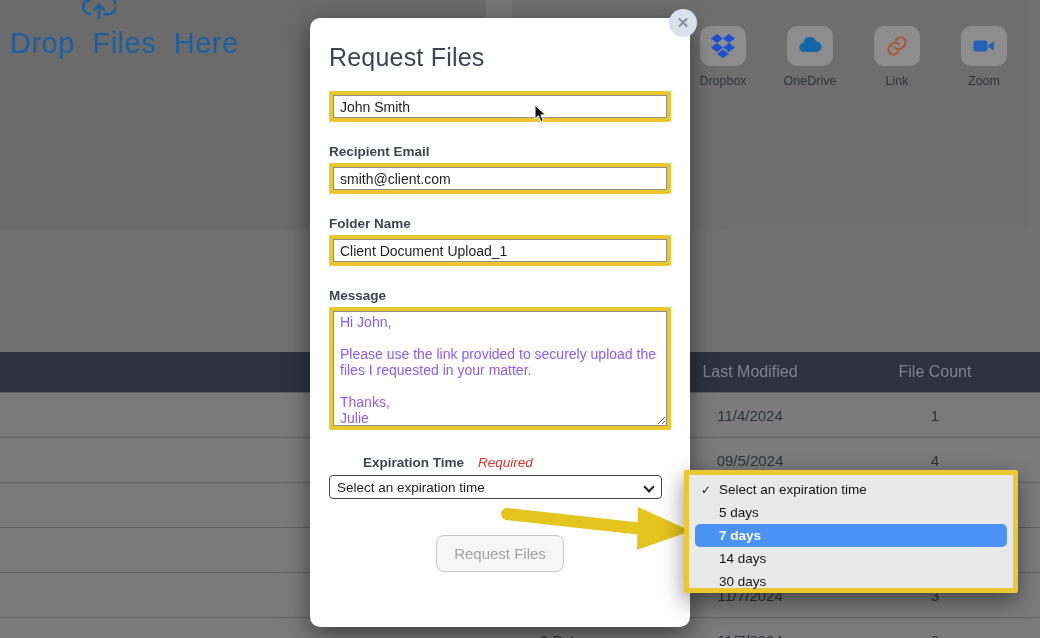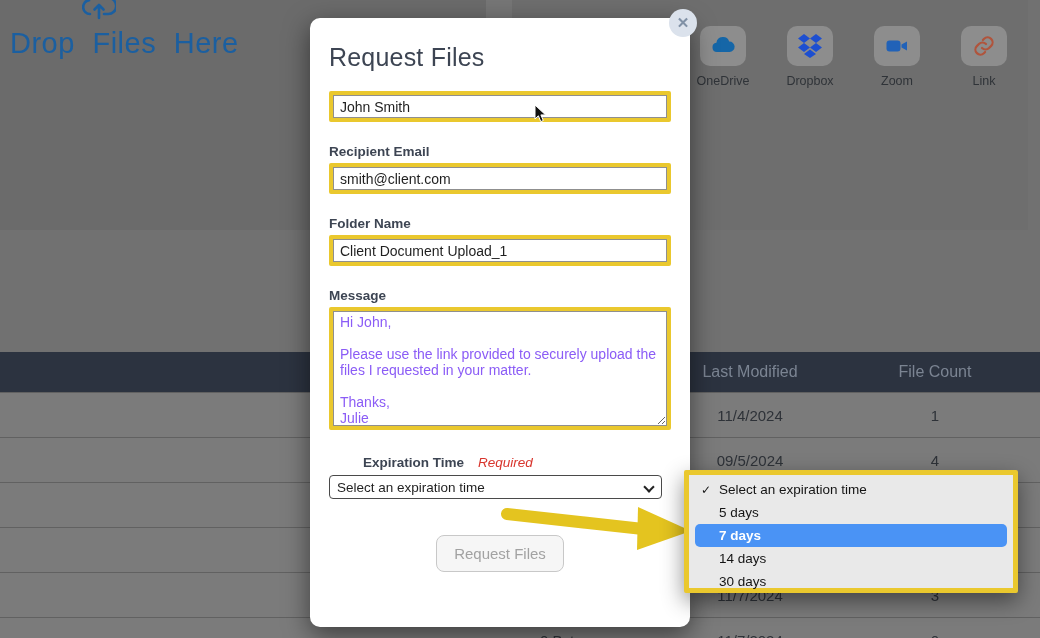--- a/index.html
+++ b/index.html
@@ -94,55 +94,55 @@
         </svg>
         <div class="drop-text">Drop Files Here</div>
       </div>
       <div class="panel-gap"></div>
       <div class="panel-right"></div>
     </div>
 
     <div class="services">
       <div class="service">
         <div class="tile">
-          <svg width="26" height="22" viewBox="0 0 26 22">
-            <path d="M7 17 a4.6 4.6 0 0 1 -0.6 -9.15 a6.6 6.6 0 0 1 12.8 -1.4 A5 5 0 0 1 19.5 17 z" fill="#1566a7"></path>
-          </svg>
-        </div>
-        <div class="svc-label">OneDrive</div>
-      </div>
-      <div class="service">
-        <div class="tile">
           <svg width="24" height="24" viewBox="0 0 24 24" fill="#1d4fd0">
             <polygon points="6,0 12,4.5 6,9 0,4.5"></polygon>
             <polygon points="18,0 24,4.5 18,9 12,4.5"></polygon>
             <polygon points="6,9 12,13.5 6,18 0,13.5"></polygon>
             <polygon points="18,9 24,13.5 18,18 12,13.5"></polygon>
             <polygon points="12,15.5 18,20 12,24 6,20"></polygon>
           </svg>
         </div>
         <div class="svc-label">Dropbox</div>
       </div>
       <div class="service">
         <div class="tile">
+          <svg width="26" height="22" viewBox="0 0 26 22">
+            <path d="M7 17 a4.6 4.6 0 0 1 -0.6 -9.15 a6.6 6.6 0 0 1 12.8 -1.4 A5 5 0 0 1 19.5 17 z" fill="#1566a7"></path>
+          </svg>
+        </div>
+        <div class="svc-label">OneDrive</div>
+      </div>
+      <div class="service">
+        <div class="tile">
+          <svg width="24" height="24" viewBox="0 0 24 24" fill="none" stroke="#b0543c" stroke-width="2.2" stroke-linecap="round" stroke-linejoin="round">
+            <path d="M10 14 a5 5 0 0 0 7.07 0 l2.1-2.1 a5 5 0 0 0-7.07-7.07 l-1.2 1.2"></path>
+            <path d="M14 10 a5 5 0 0 0-7.07 0 l-2.1 2.1 a5 5 0 0 0 7.07 7.07 l1.2-1.2"></path>
+          </svg>
+        </div>
+        <div class="svc-label">Link</div>
+      </div>
+      <div class="service">
+        <div class="tile">
           <svg width="24" height="24" viewBox="0 0 24 24" fill="#2162b8">
             <rect x="1.5" y="6.5" width="14" height="11" rx="3"></rect>
             <polygon points="16.5,10.5 22,7.5 22,16.5 16.5,13.5"></polygon>
           </svg>
         </div>
         <div class="svc-label">Zoom</div>
-      </div>
-      <div class="service">
-        <div class="tile">
-          <svg width="24" height="24" viewBox="0 0 24 24" fill="none" stroke="#b0543c" stroke-width="2.2" stroke-linecap="round" stroke-linejoin="round">
-            <path d="M10 14 a5 5 0 0 0 7.07 0 l2.1-2.1 a5 5 0 0 0-7.07-7.07 l-1.2 1.2"></path>
-            <path d="M14 10 a5 5 0 0 0-7.07 0 l-2.1 2.1 a5 5 0 0 0 7.07 7.07 l1.2-1.2"></path>
-          </svg>
-        </div>
-        <div class="svc-label">Link</div>
       </div>
     </div>
 
     <div class="midband"></div>
 
     <div class="ftable">
       <div class="thead">
         <span class="h-date">Last Modified</span>
         <span class="h-count">File Count</span>
       </div>

